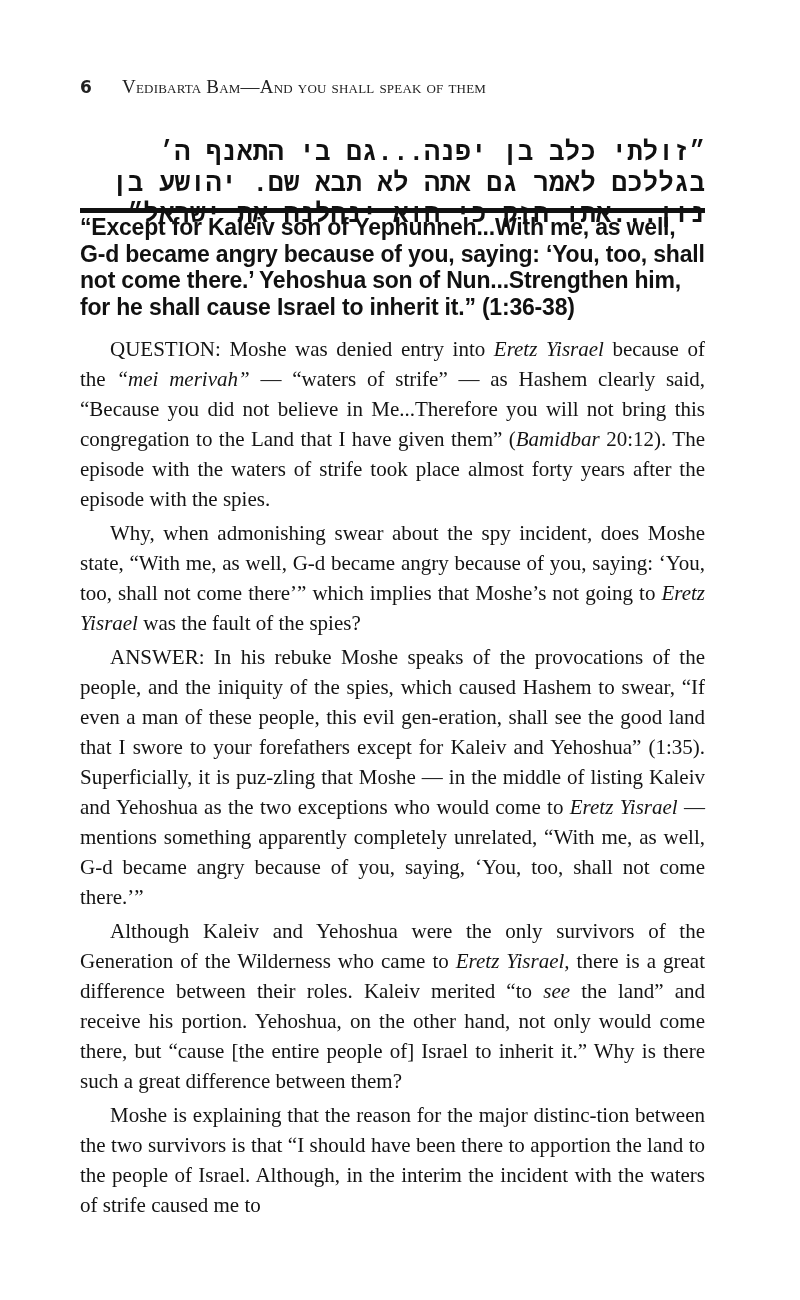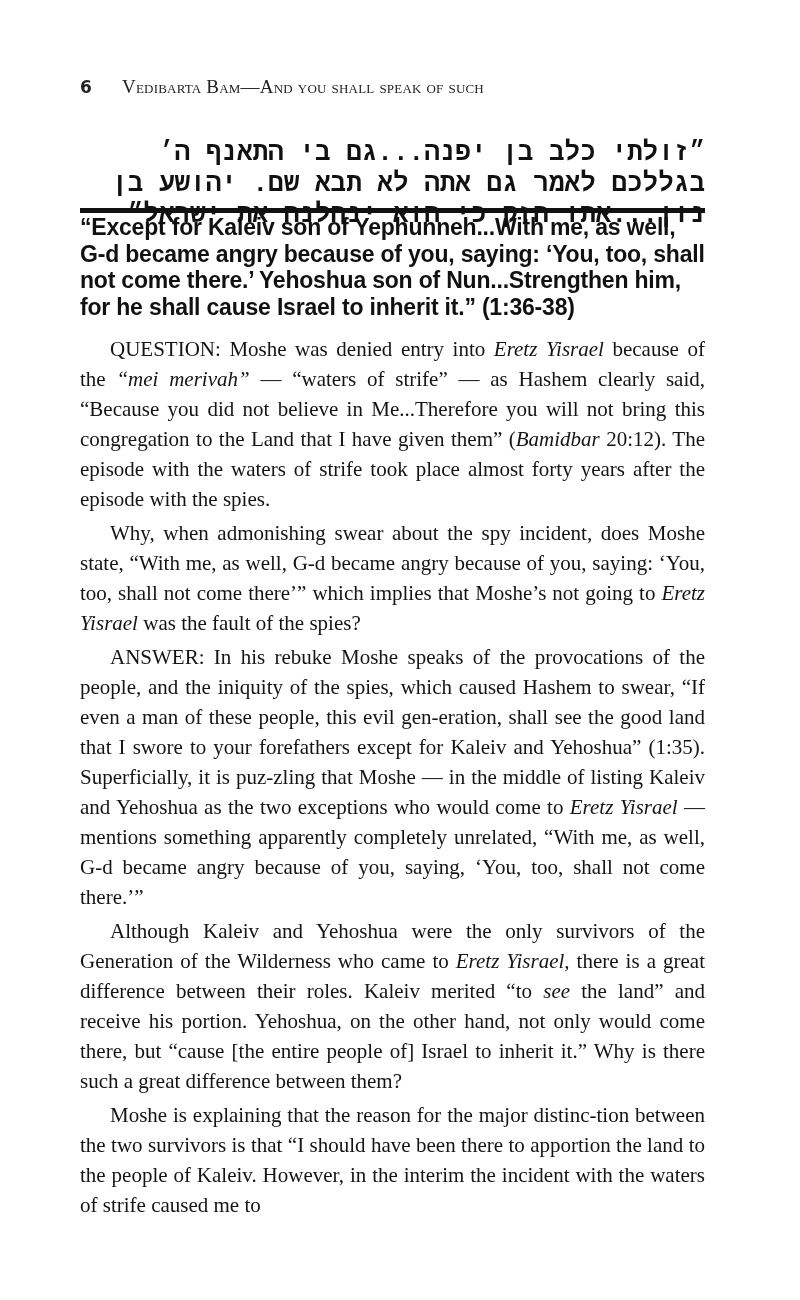--- a/index.html
+++ b/index.html
@@ -19,29 +19,29 @@
       font-family: "Liberation Serif", "DejaVu Serif", serif; font-size: 21px; line-height: 30px; color: #141414; }
     .body p { margin: 0 0 4px 0; text-align: justify; text-indent: 30px; hyphens: manual; }
     .body em { font-style: italic; }
   </style>
 </head>
 <body>
 
 <div class="page">
   <div class="running-head">
     <span class="page-num">6</span>
-    <span class="head-title">Vedibarta Bam—And you shall speak of such</span>
+    <span class="head-title">Vedibarta Bam—And you shall speak of them</span>
   </div>
 
   <div class="hebrew">״זולתי כלב בן יפנה...גם בי התאנף ה׳ בגללכם לאמר גם אתה לא תבא שם. יהושע בן נון...אתו חזק כי הוא ינחלנה את ישראל״</div>
 
   <div class="rule"></div>
 
   <div class="translation">“Except for Kaleiv son of Yephunneh...With me, as well, G-d became angry because of you, saying: ‘You, too, shall not come there.’ Yehoshua son of Nun...Strengthen him, for he shall cause Israel to inherit it.” (1:36-38)</div>
 
   <div class="body">
     <p><span>QUESTION: Moshe was denied entry into </span><em>Eretz Yisrael</em><span> because of the </span><em>“mei merivah”</em><span> — “waters of strife” — as Hashem clearly said, “Because you did not believe in Me...Therefore you will not bring this congregation to the Land that I have given them” (</span><em>Bamidbar</em><span> 20:12). The episode with the waters of strife took place almost forty years after the episode with the spies.</span></p>
     <p><span>Why, when admonishing swear about the spy incident, does Moshe state, “With me, as well, G-d became angry because of you, saying: ‘You, too, shall not come there’” which implies that Moshe’s not going to </span><em>Eretz Yisrael</em><span> was the fault of the spies?</span></p>
     <p><span>ANSWER: In his rebuke Moshe speaks of the provocations of the people, and the iniquity of the spies, which caused Hashem to swear, “If even a man of these people, this evil gen-eration, shall see the good land that I swore to your forefathers except for Kaleiv and Yehoshua” (1:35). Superficially, it is puz-zling that Moshe — in the middle of listing Kaleiv and Yehoshua as the two exceptions who would come to </span><em>Eretz Yisrael</em><span> — mentions something apparently completely unrelated, “With me, as well, G-d became angry because of you, saying, ‘You, too, shall not come there.’”</span></p>
     <p><span>Although Kaleiv and Yehoshua were the only survivors of the Generation of the Wilderness who came to </span><em>Eretz Yisrael,</em><span> there is a great difference between their roles. Kaleiv merited “to </span><em>see</em><span> the land” and receive his portion. Yehoshua, on the other hand, not only would come there, but “cause [the entire people of] Israel to inherit it.” Why is there such a great difference between them?</span></p>
-    <p><span>Moshe is explaining that the reason for the major distinc-tion between the two survivors is that “I should have been there to apportion the land to the people of Kaleiv. However, in the interim the incident with the waters of strife caused me to</span></p>
+    <p><span>Moshe is explaining that the reason for the major distinc-tion between the two survivors is that “I should have been there to apportion the land to the people of Israel. Although, in the interim the incident with the waters of strife caused me to</span></p>
   </div>
 </div>
 
 </body></html>

